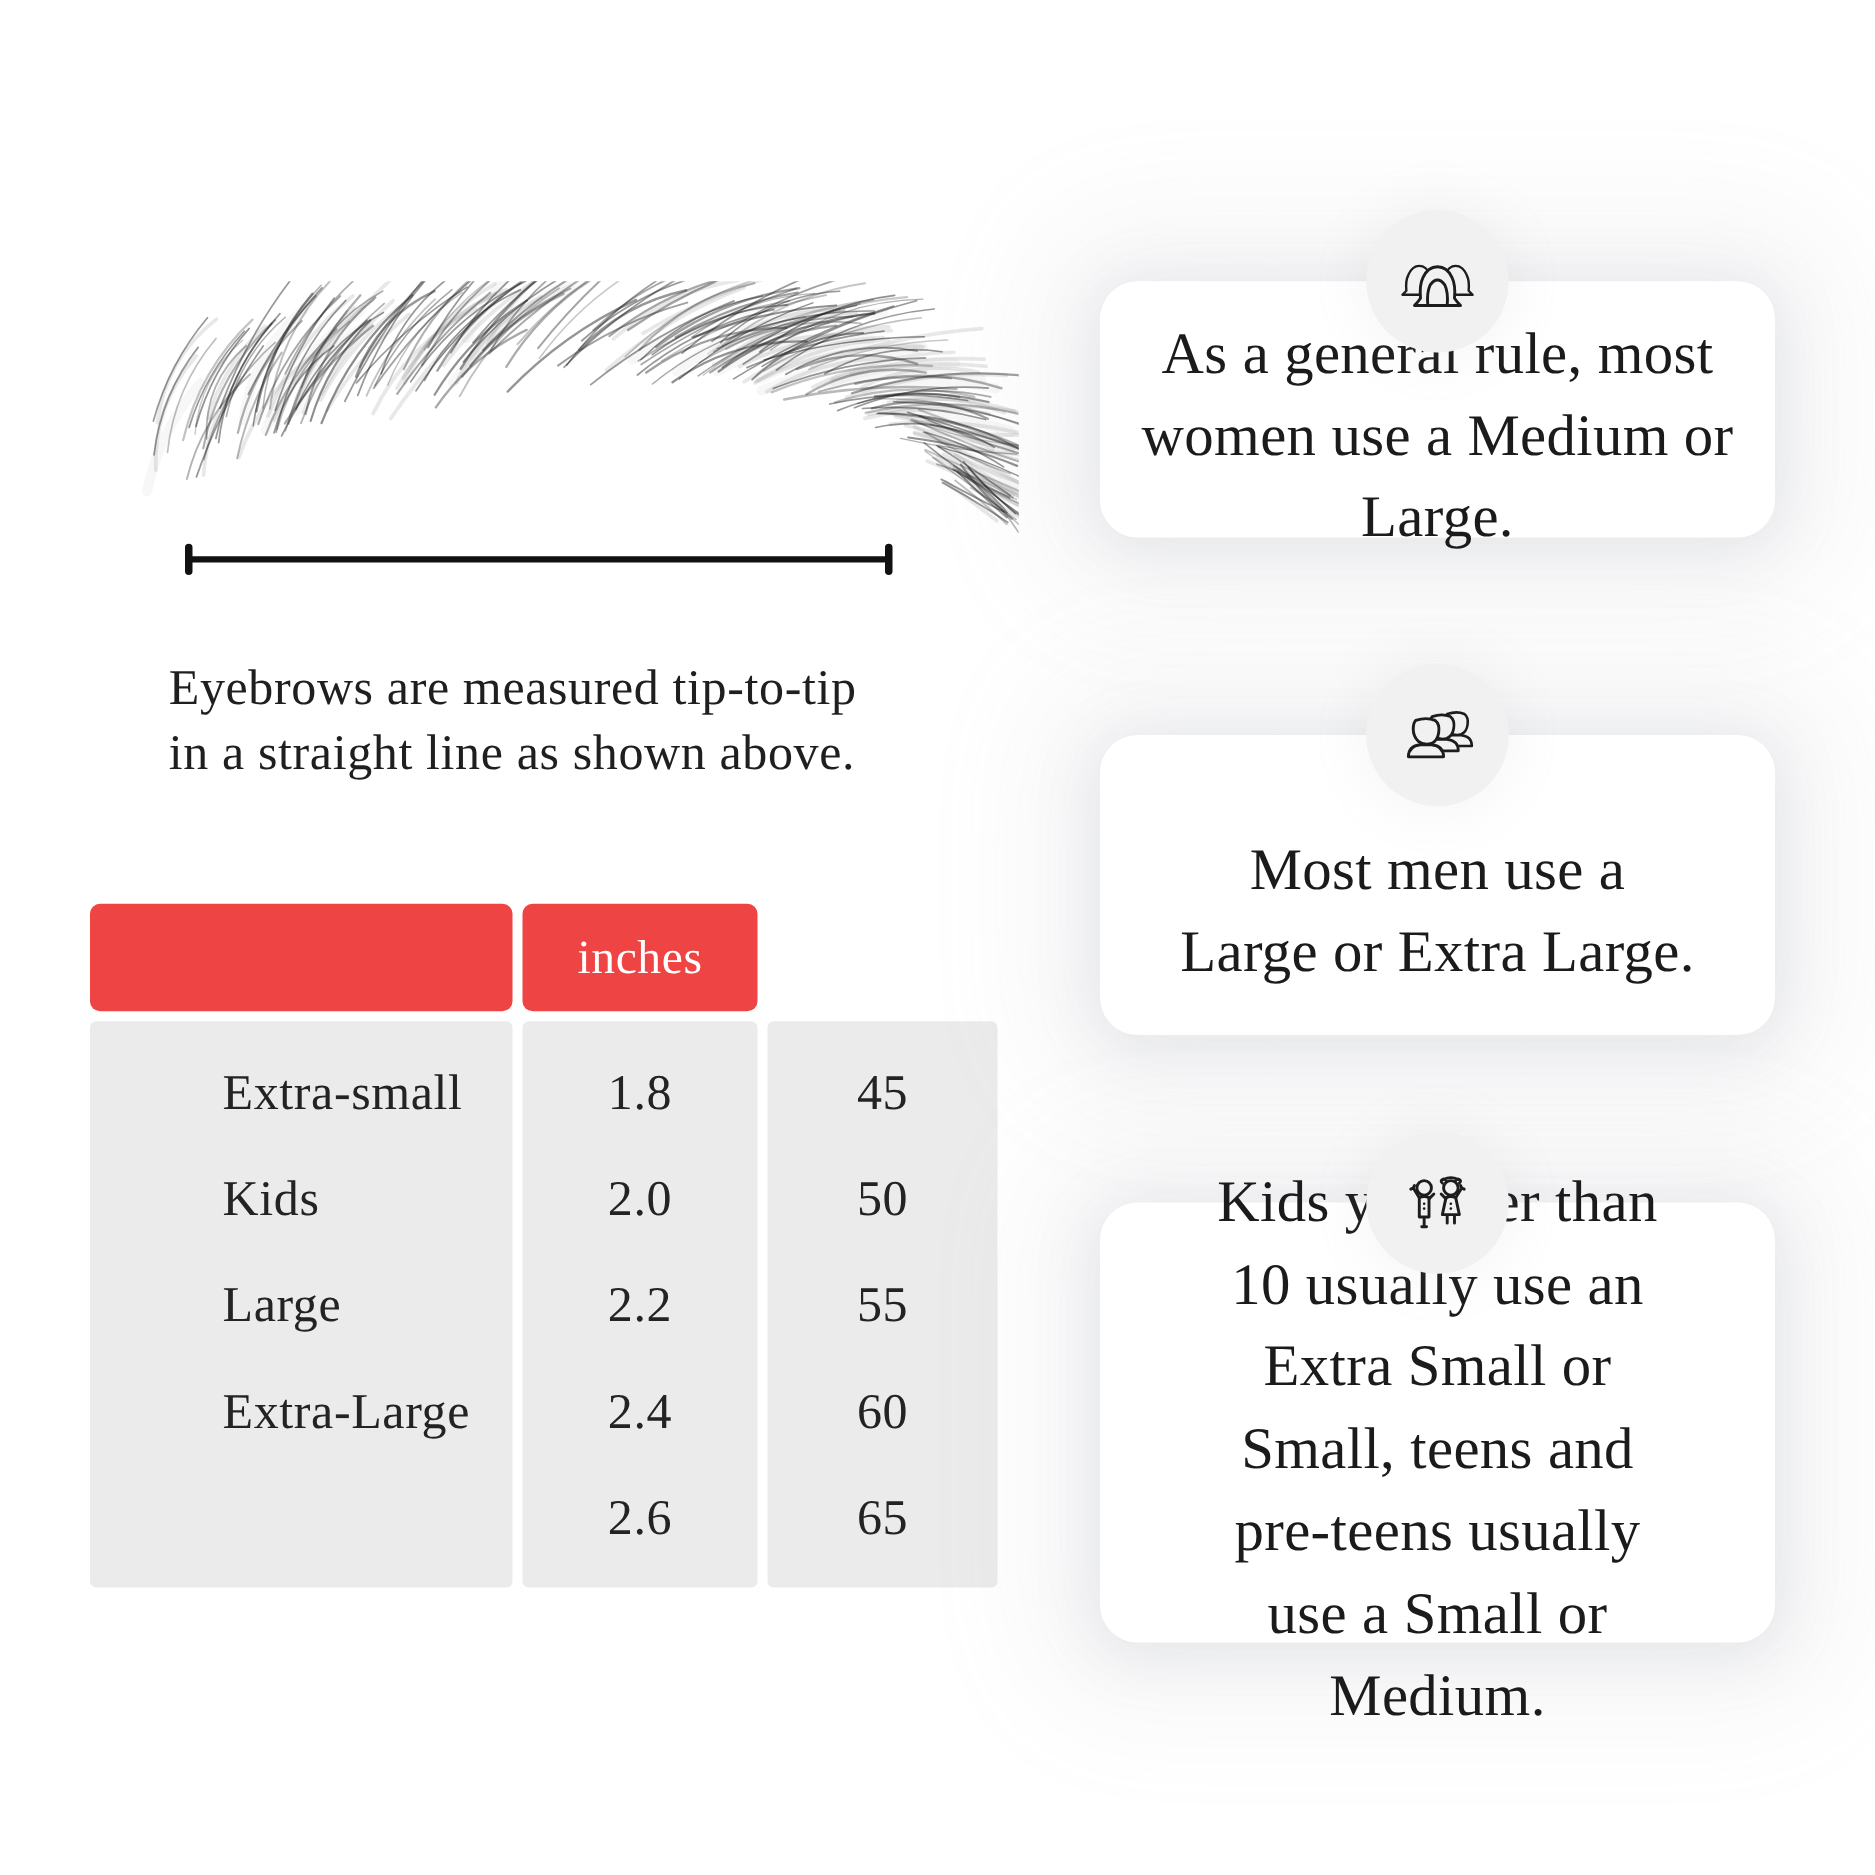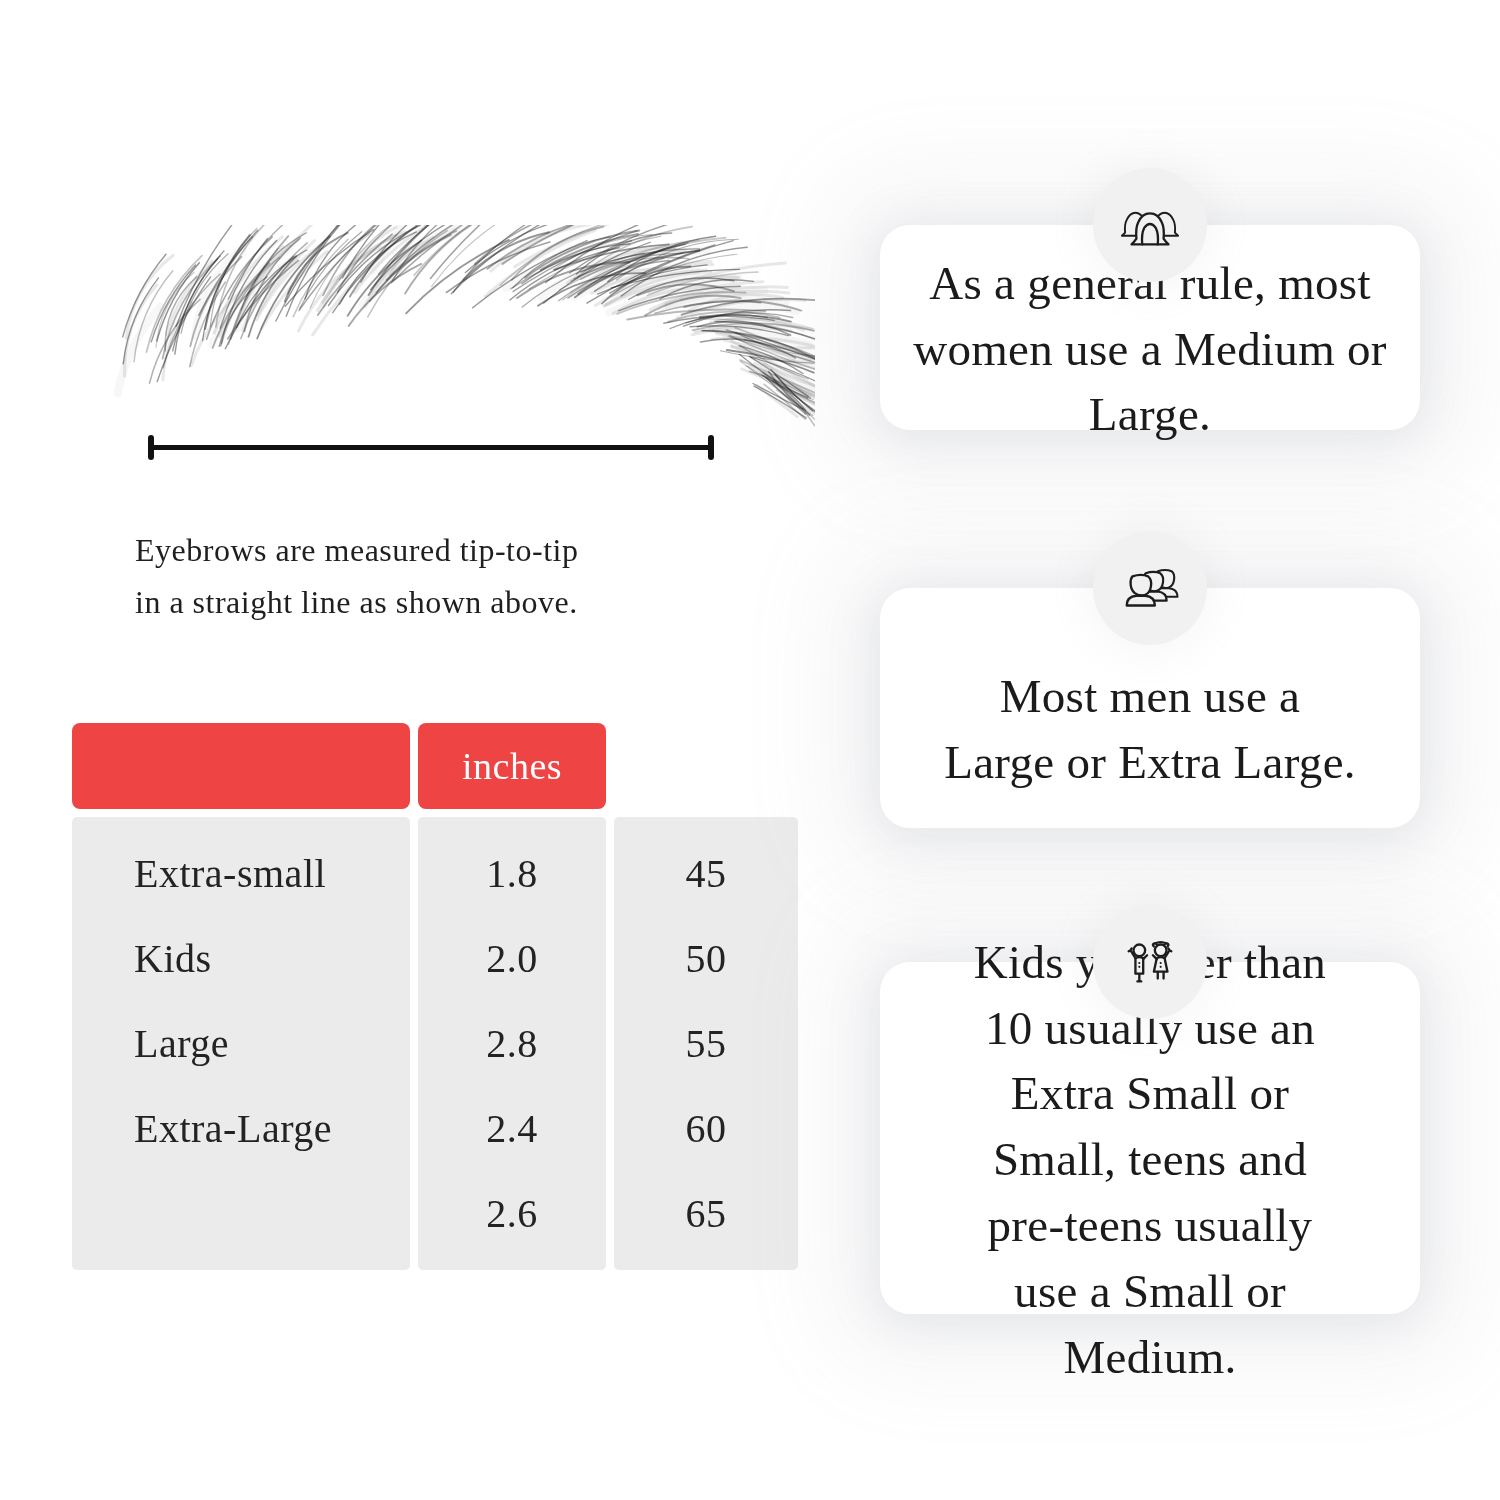--- a/index.html
+++ b/index.html
@@ -7,31 +7,31 @@
     position:relative;width:1500px;height:1500px;background:#ffffff;overflow:hidden;
     font-family:"Liberation Serif","DejaVu Serif",serif;color:#1c1c1c;
   }
 
   
   .brow-svg{position:absolute;left:95px;top:225px;width:720px;height:215px;}
   .measure-line{position:absolute;left:150px;top:445px;width:562px;height:5px;background:#111;border-radius:2px;}
   .measure-cap{position:absolute;top:-10px;width:6px;height:25px;background:#111;border-radius:3px;}
   .cap-left{left:-2px;}
   .cap-right{right:-2px;}
-  .caption{position:absolute;left:135px;top:524px;font-size:32px;line-height:52px;color:#1f1f1f;letter-spacing:.5px;}
+  .caption{position:absolute;left:135px;top:524px;font-size:40px;line-height:52px;color:#1f1f1f;letter-spacing:.5px;}
 
   
   .size-table{position:absolute;left:72px;top:723px;width:726px;}
   .thead,.tbody{display:grid;grid-template-columns:338px 188px 184px;column-gap:8px;}
   .th{height:86px;background:#ef4444;border-radius:8px;color:#ffffff;
       display:flex;align-items:center;justify-content:center;font-size:38px;letter-spacing:.5px;}
   .tbody{margin-top:8px;}
   .tcol{background:#ebebeb;border-radius:5px;display:flex;flex-direction:column;padding:14px 0;}
   .cell{height:85px;display:flex;align-items:center;font-size:40px;color:#232323;letter-spacing:.5px;}
-  .cell.label{justify-content:flex-start;padding-left:62px;}
+  .cell.label{justify-content:flex-start;padding-left:62px;margin-left:44px;}
   .cell.num{justify-content:center;}
 
   
   .card{
     position:absolute;left:880px;width:540px;background:#ffffff;border-radius:30px;
     box-shadow:0 6px 45px 8px rgba(150,155,165,0.16),0 0 90px 55px rgba(150,155,165,0.09);
     display:flex;flex-direction:column;align-items:center;justify-content:center;
   }
   .card-1{top:225px;height:205px;}
   .card-2{top:588px;height:240px;font-family:Liberation Serif, serif;}
@@ -338,21 +338,21 @@
     <div class="tbody">
       <div class="tcol">
         <div class="cell label">Extra-small</div>
         <div class="cell label">Kids</div>
         <div class="cell label">Large</div>
         <div class="cell label">Extra-Large</div>
       </div>
       <div class="tcol">
         <div class="cell num">1.8</div>
         <div class="cell num">2.0</div>
-        <div class="cell num">2.8</div>
+        <div class="cell num">2.2</div>
         <div class="cell num">2.4</div>
         <div class="cell num">2.6</div>
       </div>
       <div class="tcol">
         <div class="cell num">45</div>
         <div class="cell num">50</div>
         <div class="cell num">55</div>
         <div class="cell num">60</div>
         <div class="cell num">65</div>
       </div>

